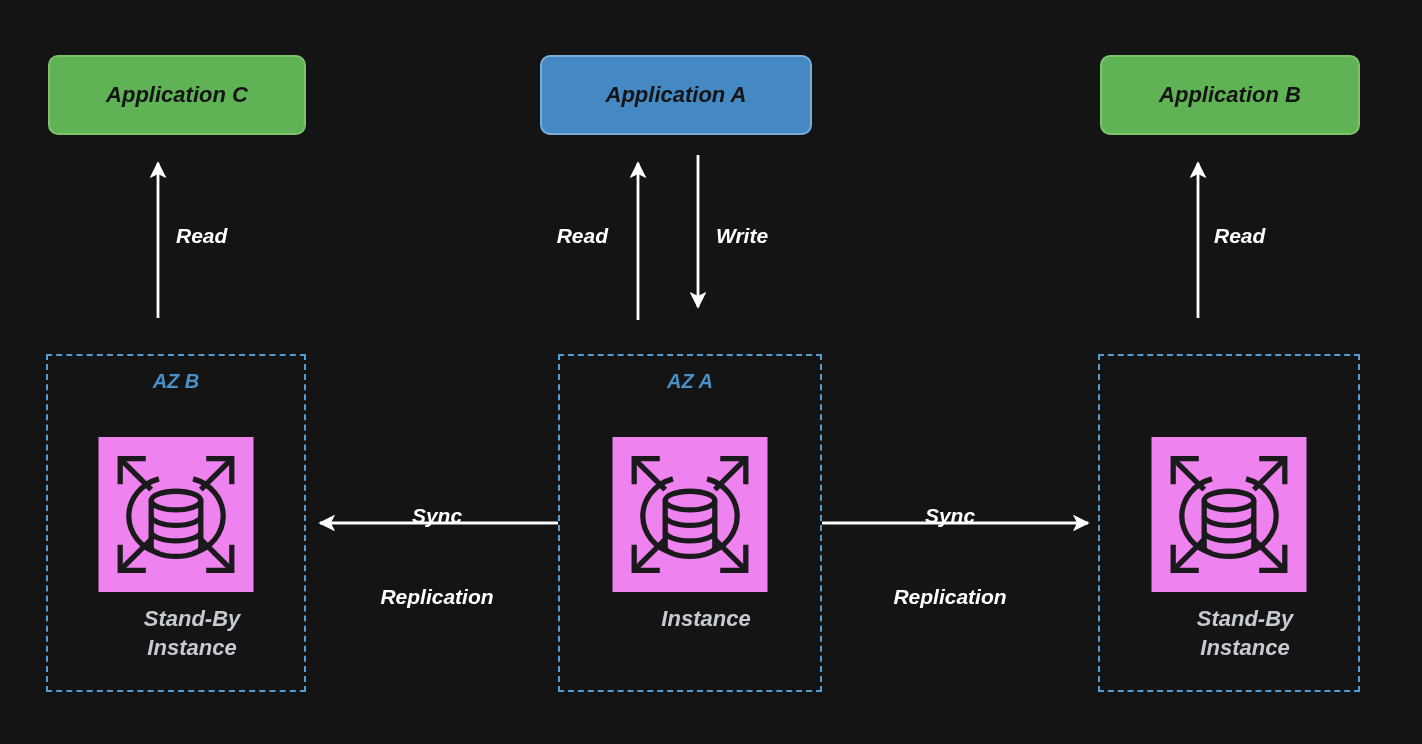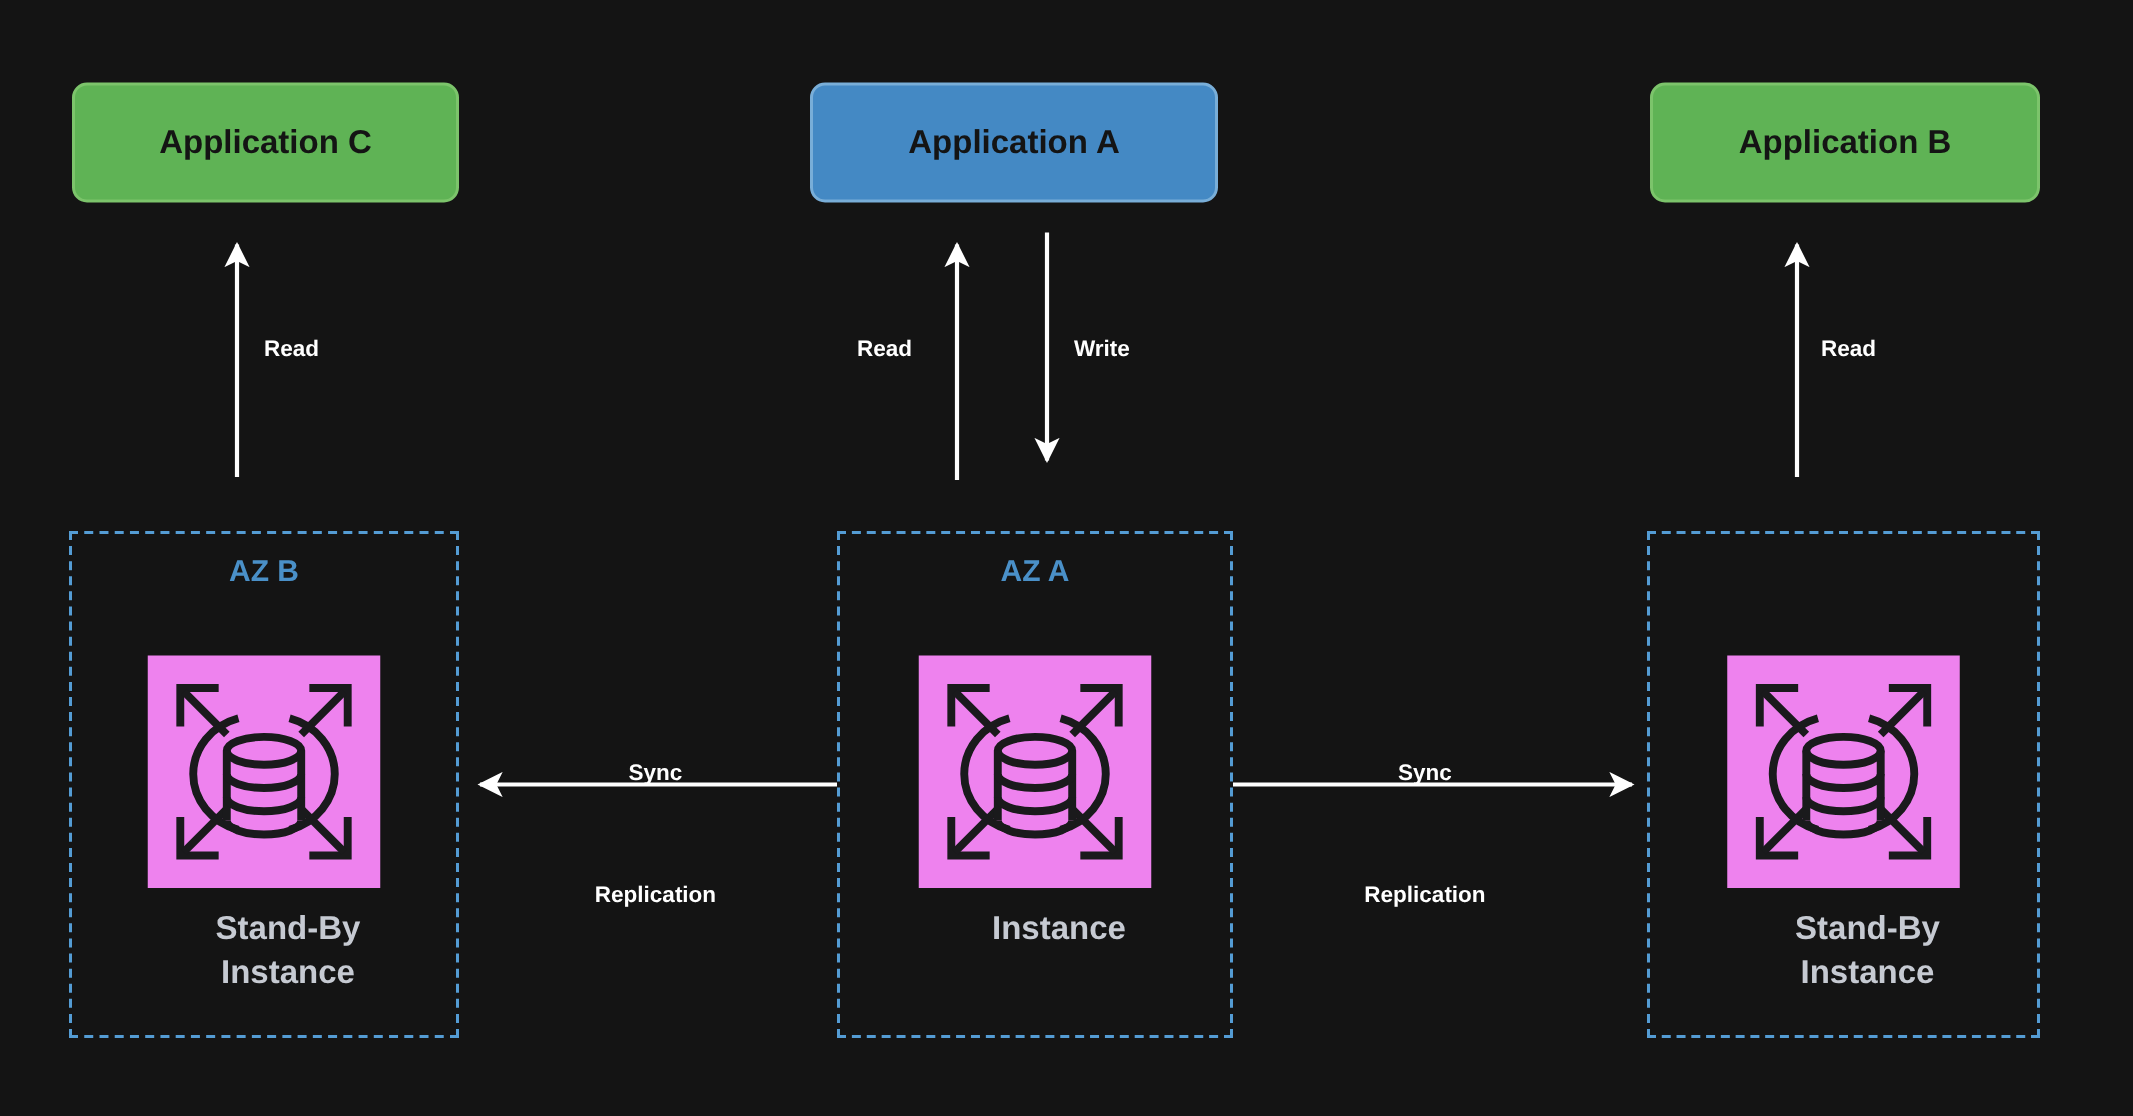--- a/index.html
+++ b/index.html
@@ -4,21 +4,21 @@
 <style>
   :root{
     --background:#141414; --green-fill:#5fb355; --green-border:#7cc46b;
     --blue-fill:#4489c4; --blue-border:#79aed8; --az-border:#549cd4;
     --az-label:#4a90c8; --pink-fill:#ee82ee; --icon-stroke:#1a1a1c;
     --instance-text:#c6cad2; --arrow:#ffffff; --app-text:#141414;
   }
   *{margin:0;padding:0;box-sizing:border-box;}
   html,body{background:var(--background);}
   body{font-family:"Liberation Sans", sans-serif;}
-  .canvas{position:relative;width:1412px;height:744px;background:var(--background);overflow:hidden;}
+  .canvas{position:relative;width:1412px;height:744px;background:var(--background);overflow:hidden;font-style:italic;}
 
   .arrow-layer{position:absolute;inset:0;width:1422px;height:744px;}
   .edge{stroke:var(--arrow);stroke-width:2.8;fill:none;}
   .ah-path{fill:var(--arrow);}
 
   .app{position:absolute;height:80px;border-radius:10px;display:flex;align-items:center;justify-content:center;
        font-size:22px;font-weight:bold;color:var(--app-text);border:2px solid;}
   .app-green{background:var(--green-fill);border-color:var(--green-border);}
   .app-blue{background:var(--blue-fill);border-color:var(--blue-border);}
   .app-c{left:48px;top:55px;width:258px;}
@@ -31,21 +31,21 @@
   .az-c{left:1098px;width:262px;}
   .az-title{position:absolute;top:14px;left:0;width:100%;text-align:center;
             font-size:20px;font-weight:bold;color:var(--az-label);}
   .db-box{position:absolute;top:81px;left:50%;transform:translateX(-50%);
           width:155px;height:155px;background:var(--pink-fill);}
   .db-box svg{position:absolute;inset:0;width:100%;height:100%;}
   .db-stroke{stroke:var(--icon-stroke);stroke-width:3.4;fill:none;}
   .instance-label{position:absolute;top:248px;left:16px;width:100%;text-align:center;
                   font-size:22px;line-height:29px;font-weight:bold;color:var(--instance-text);}
 
-  .lbl{position:absolute;color:var(--arrow);font-size:15px;font-weight:bold;white-space:pre;}
+  .lbl{position:absolute;color:var(--arrow);font-size:21px;font-weight:bold;white-space:pre;}
   .lbl-read-c{left:176px;top:224px;}
   .lbl-read-a{left:552px;top:224px;width:56px;text-align:right;}
   .lbl-write-a{left:716px;top:224px;}
   .lbl-read-b{left:1214px;top:224px;}
   .lbl-sync{line-height:27px;text-align:center;}
   .lbl-sync-left{left:337px;top:448px;width:200px;}
   .lbl-sync-right{left:850px;top:448px;width:200px;}
 </style>
 </head>
 <body>

